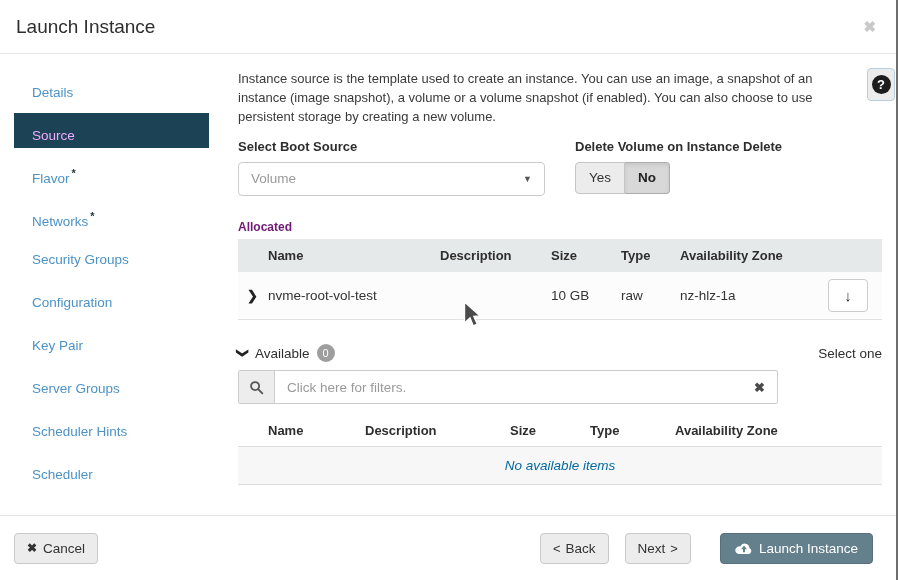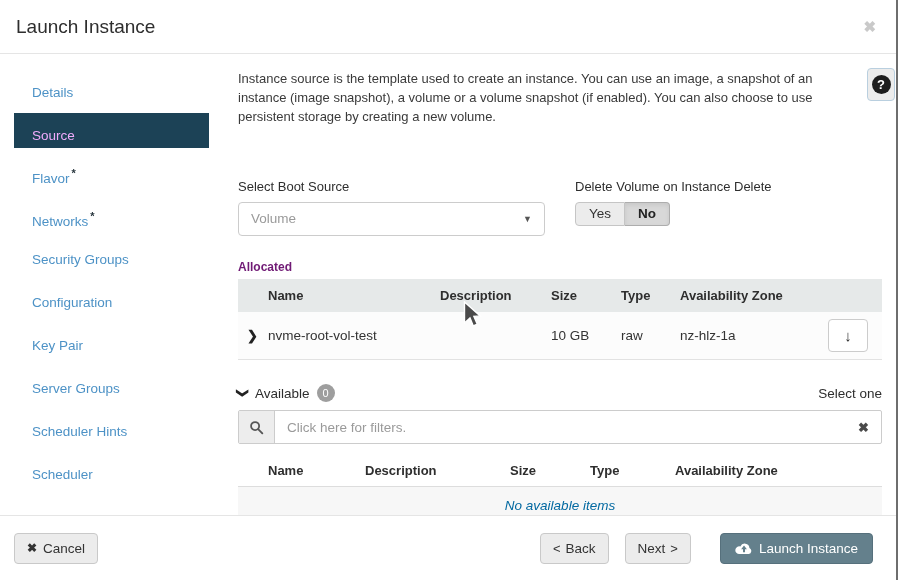--- a/index.html
+++ b/index.html
@@ -41,30 +41,30 @@
   .help-qmark {
     width:19px; height:19px; border-radius:50%; background:#1d1d1d; color:#fff;
     font-size:13px; font-weight:bold; display:flex; align-items:center; justify-content:center;
   }
 
   .description { width:592px; margin-top:16px; font-size:13px; line-height:1.45; color:#3a3a3a; }
 
   
   .form-row { display:flex; margin-top:12px; }
   .form-col-left { width:337px; }
-  .form-label { font-size:13px; font-weight:normal; color:#2e2e2e;margin-top:40px; }
+  .form-label { font-size:13px; font-weight:bold; color:#2e2e2e; }
   .select-box {
     margin-top:8px; width:307px; height:34px; border:1px solid #ccc; border-radius:4px;
     display:flex; align-items:center; padding:0 12px; color:#9a9a9a; font-size:13.5px;
     background:#fff; cursor:pointer;
   }
   .select-caret { margin-left:auto; color:#555; font-size:9px; }
   .btn-group { margin-top:8px; display:flex; }
   .toggle-btn {
-    height:24px; padding:0 13px; font-size:13.5px; background:#ececec;
+    height:32px; padding:0 13px; font-size:13.5px; background:#ececec;
     border:1px solid #c5c5c5; color:#333; cursor:pointer;
   }
   .toggle-btn.first { border-radius:4px 0 0 4px; }
   .toggle-btn.last  { border-radius:0 4px 4px 0; border-left:none; }
   .toggle-btn.selected { background:#d8d8d8; border-color:#adadad; font-weight:bold; color:#222;
     box-shadow:inset 0 2px 4px rgba(0,0,0,.08); }
 
   
   .section-label { margin-top:24px; font-size:12px; color:#701a75;font-weight:bold; }
   table { border-collapse:collapse; width:644px; table-layout:fixed; }
@@ -84,21 +84,21 @@
   .avail-header { margin-top:24px; display:flex; align-items:center; width:644px; }
   .caret-down { display:inline-block; transform:rotate(90deg); font-size:12px; font-weight:bold; color:#222; }
   .avail-title { margin-left:7px; font-size:13.5px; color:#2e2e2e; }
   .count-badge {
     margin-left:7px; width:18px; height:18px; border-radius:50%; background:#9e9e9e;
     color:#fff; font-size:11px; display:flex; align-items:center; justify-content:center;
   }
   .select-hint { margin-left:auto; font-size:13.5px; color:#2e2e2e; }
 
   .filter-bar {
-    margin-top:8px; width:644px; height:34px; border:1px solid #ccc; border-radius:2px;
+    margin-top:8px; width:540px; height:34px; border:1px solid #ccc; border-radius:2px;
     display:flex; align-items:stretch; background:#fff;
   }
   .filter-addon {
     width:36px; background:#ededed; border-right:1px solid #ccc;
     display:flex; align-items:center; justify-content:center; flex:none;
   }
   .filter-input {
     flex:1; border:none; outline:none; font-size:13.5px; padding:0 12px;
     font-family:"Liberation Sans", sans-serif; color:#333;
   }

